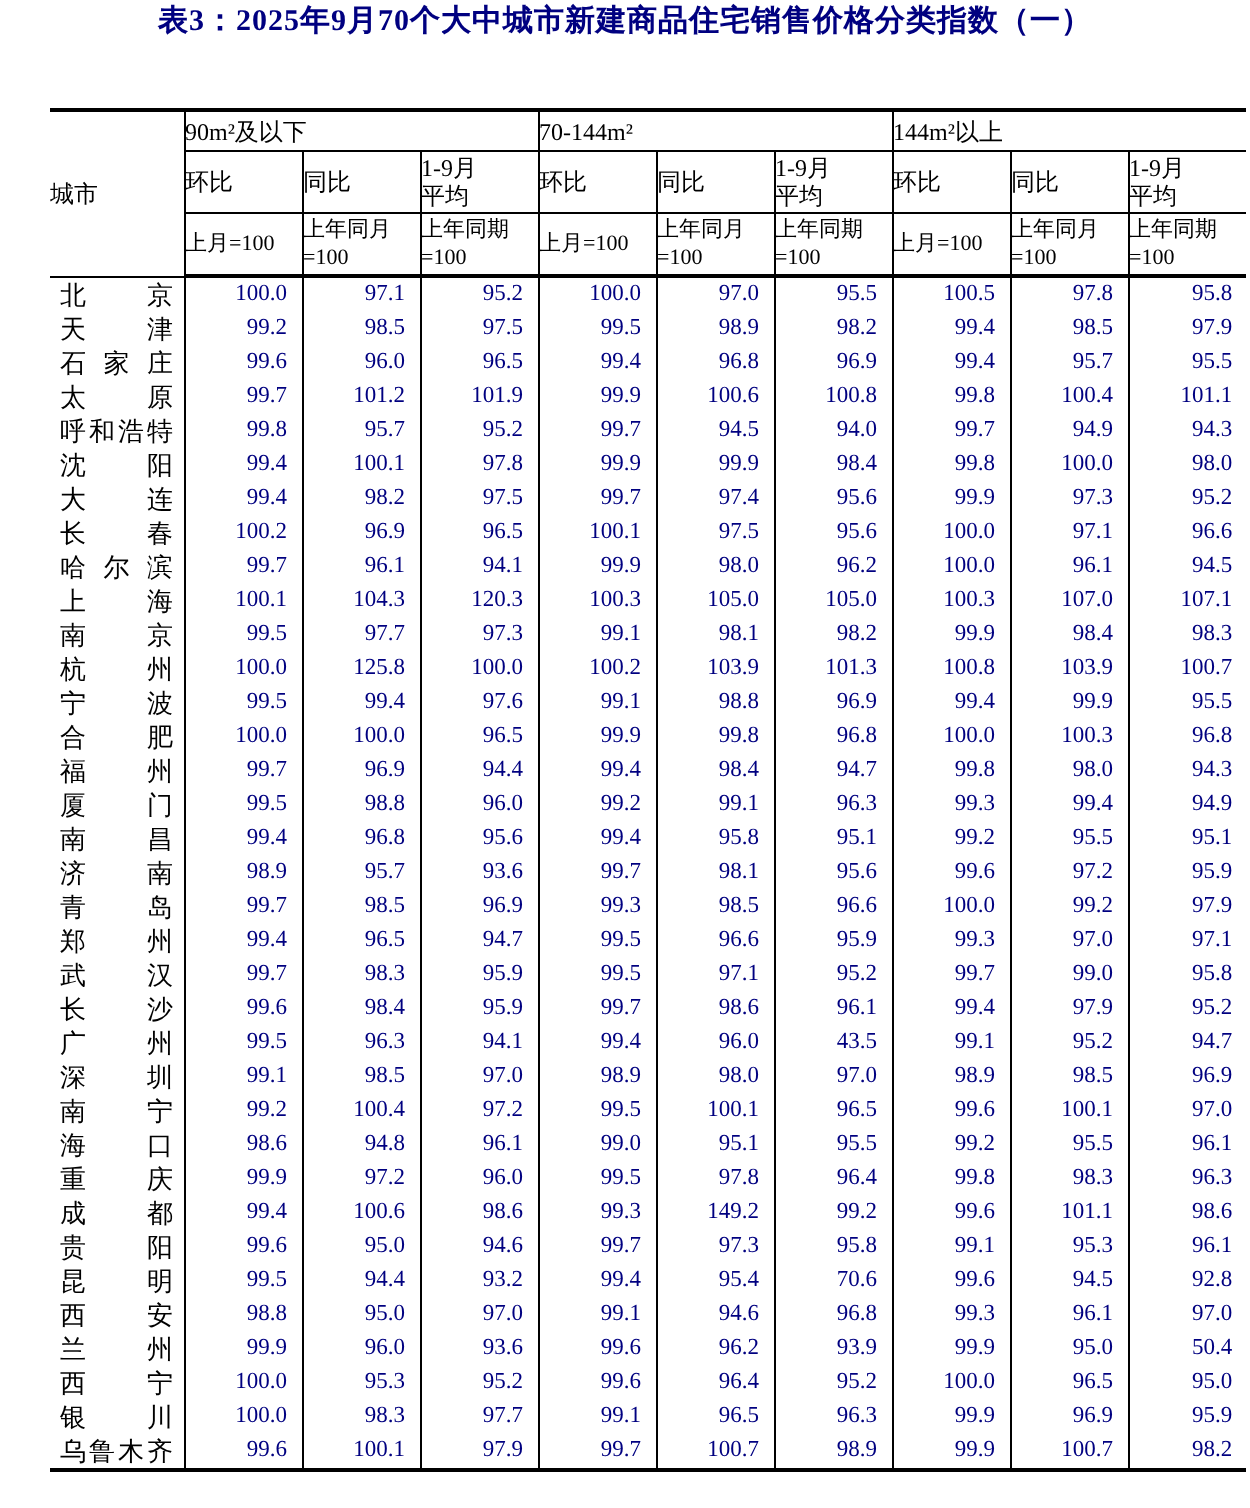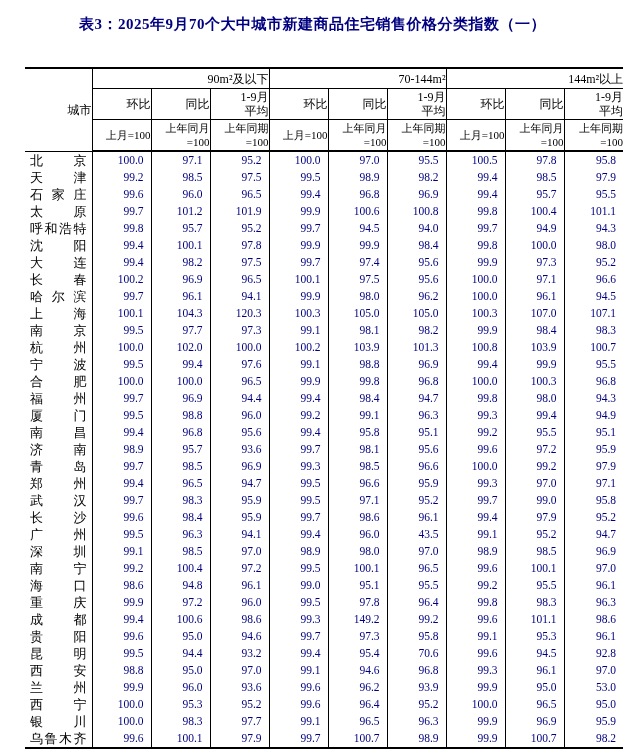--- a/index.html
+++ b/index.html
@@ -4,21 +4,21 @@
 <style>
   html, body {
     margin: 0; padding: 0;
     background: #ffffff;
     width: 625px; height: 754px;
     overflow: hidden;
     font-family: "Liberation Serif", "DejaVu Serif", serif;
   }
   .page { position: relative; width: 625px; height: 754px; }
   .title {
-    padding-top: 15px;
+    padding-top: 2px;
     text-align: center;
     font-size: 15px;
     font-weight: bold;
     color: #000080;
     line-height: 19px;
     letter-spacing: 0.5px;
   }
   table.idx {
     border-collapse: collapse;
     table-layout: fixed;
@@ -29,21 +29,21 @@
     border-left: none;
     border-right: none;
   }
   col.c-city { width: 67px; }
   col.c-num  { width: 59px; }
   th {
     border: 1px solid #000;
     font-weight: normal;
     font-size: 12px;
     color: #000000;
-    text-align: right;
+    text-align: left;
     vertical-align: middle;
     padding: 1px 0;
     line-height: 14px;
     white-space: pre-line;
   }
   thead tr.group-row th { height: 17px; }
   thead tr.metric-row th { height: 28px; }
   thead tr.base-row th { height: 27px; font-size: 11px; }
   thead tr.base-row th { border-bottom: 2px solid #000; }
   thead th:first-child, tbody td:first-child { border-left: none; }
@@ -324,21 +324,21 @@
       <td class="num">98.3</td>
     </tr>
         <tr>
       <td class="city">
             <span class="city-wrap">
               <span>杭</span>
               <span>州</span>
             </span>
           </td>
       <td class="num">100.0</td>
-      <td class="num">102.0</td>
+      <td class="num">125.8</td>
       <td class="num">100.0</td>
       <td class="num">100.2</td>
       <td class="num">103.9</td>
       <td class="num">101.3</td>
       <td class="num">100.8</td>
       <td class="num">103.9</td>
       <td class="num">100.7</td>
     </tr>
         <tr>
       <td class="city">
@@ -671,21 +671,21 @@
             </span>
           </td>
       <td class="num">99.9</td>
       <td class="num">96.0</td>
       <td class="num">93.6</td>
       <td class="num">99.6</td>
       <td class="num">96.2</td>
       <td class="num">93.9</td>
       <td class="num">99.9</td>
       <td class="num">95.0</td>
-      <td class="num">53.0</td>
+      <td class="num">50.4</td>
     </tr>
         <tr>
       <td class="city">
             <span class="city-wrap">
               <span>西</span>
               <span>宁</span>
             </span>
           </td>
       <td class="num">100.0</td>
       <td class="num">95.3</td>

